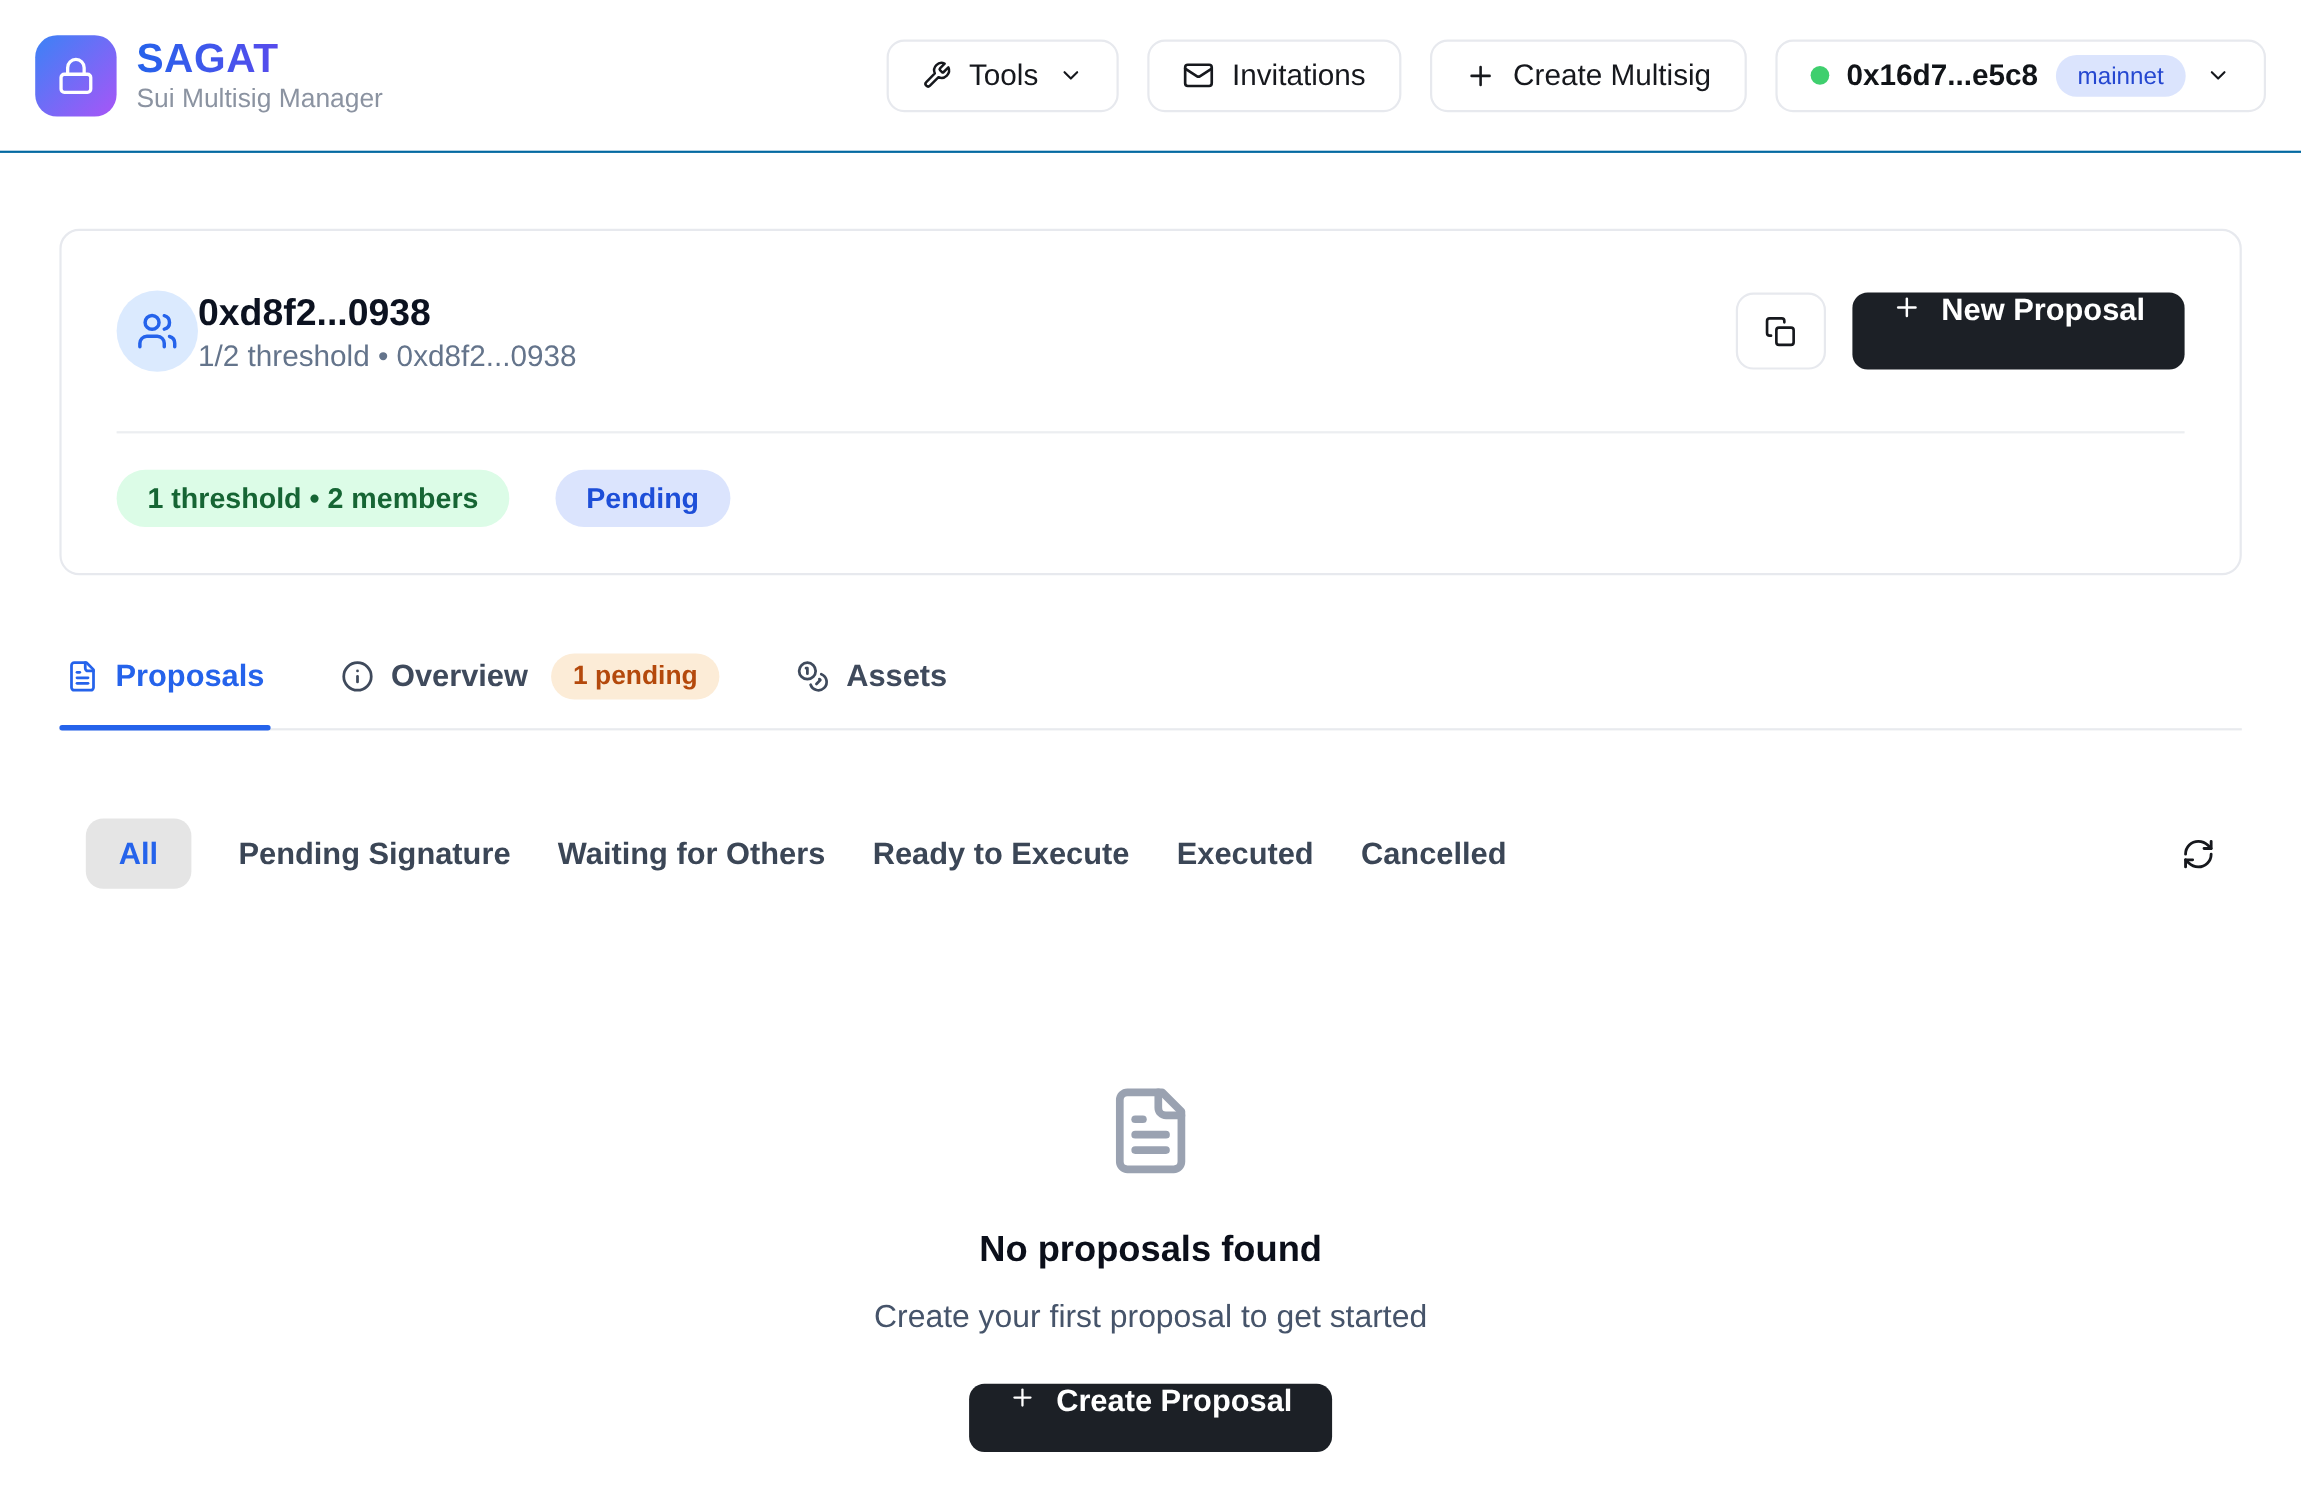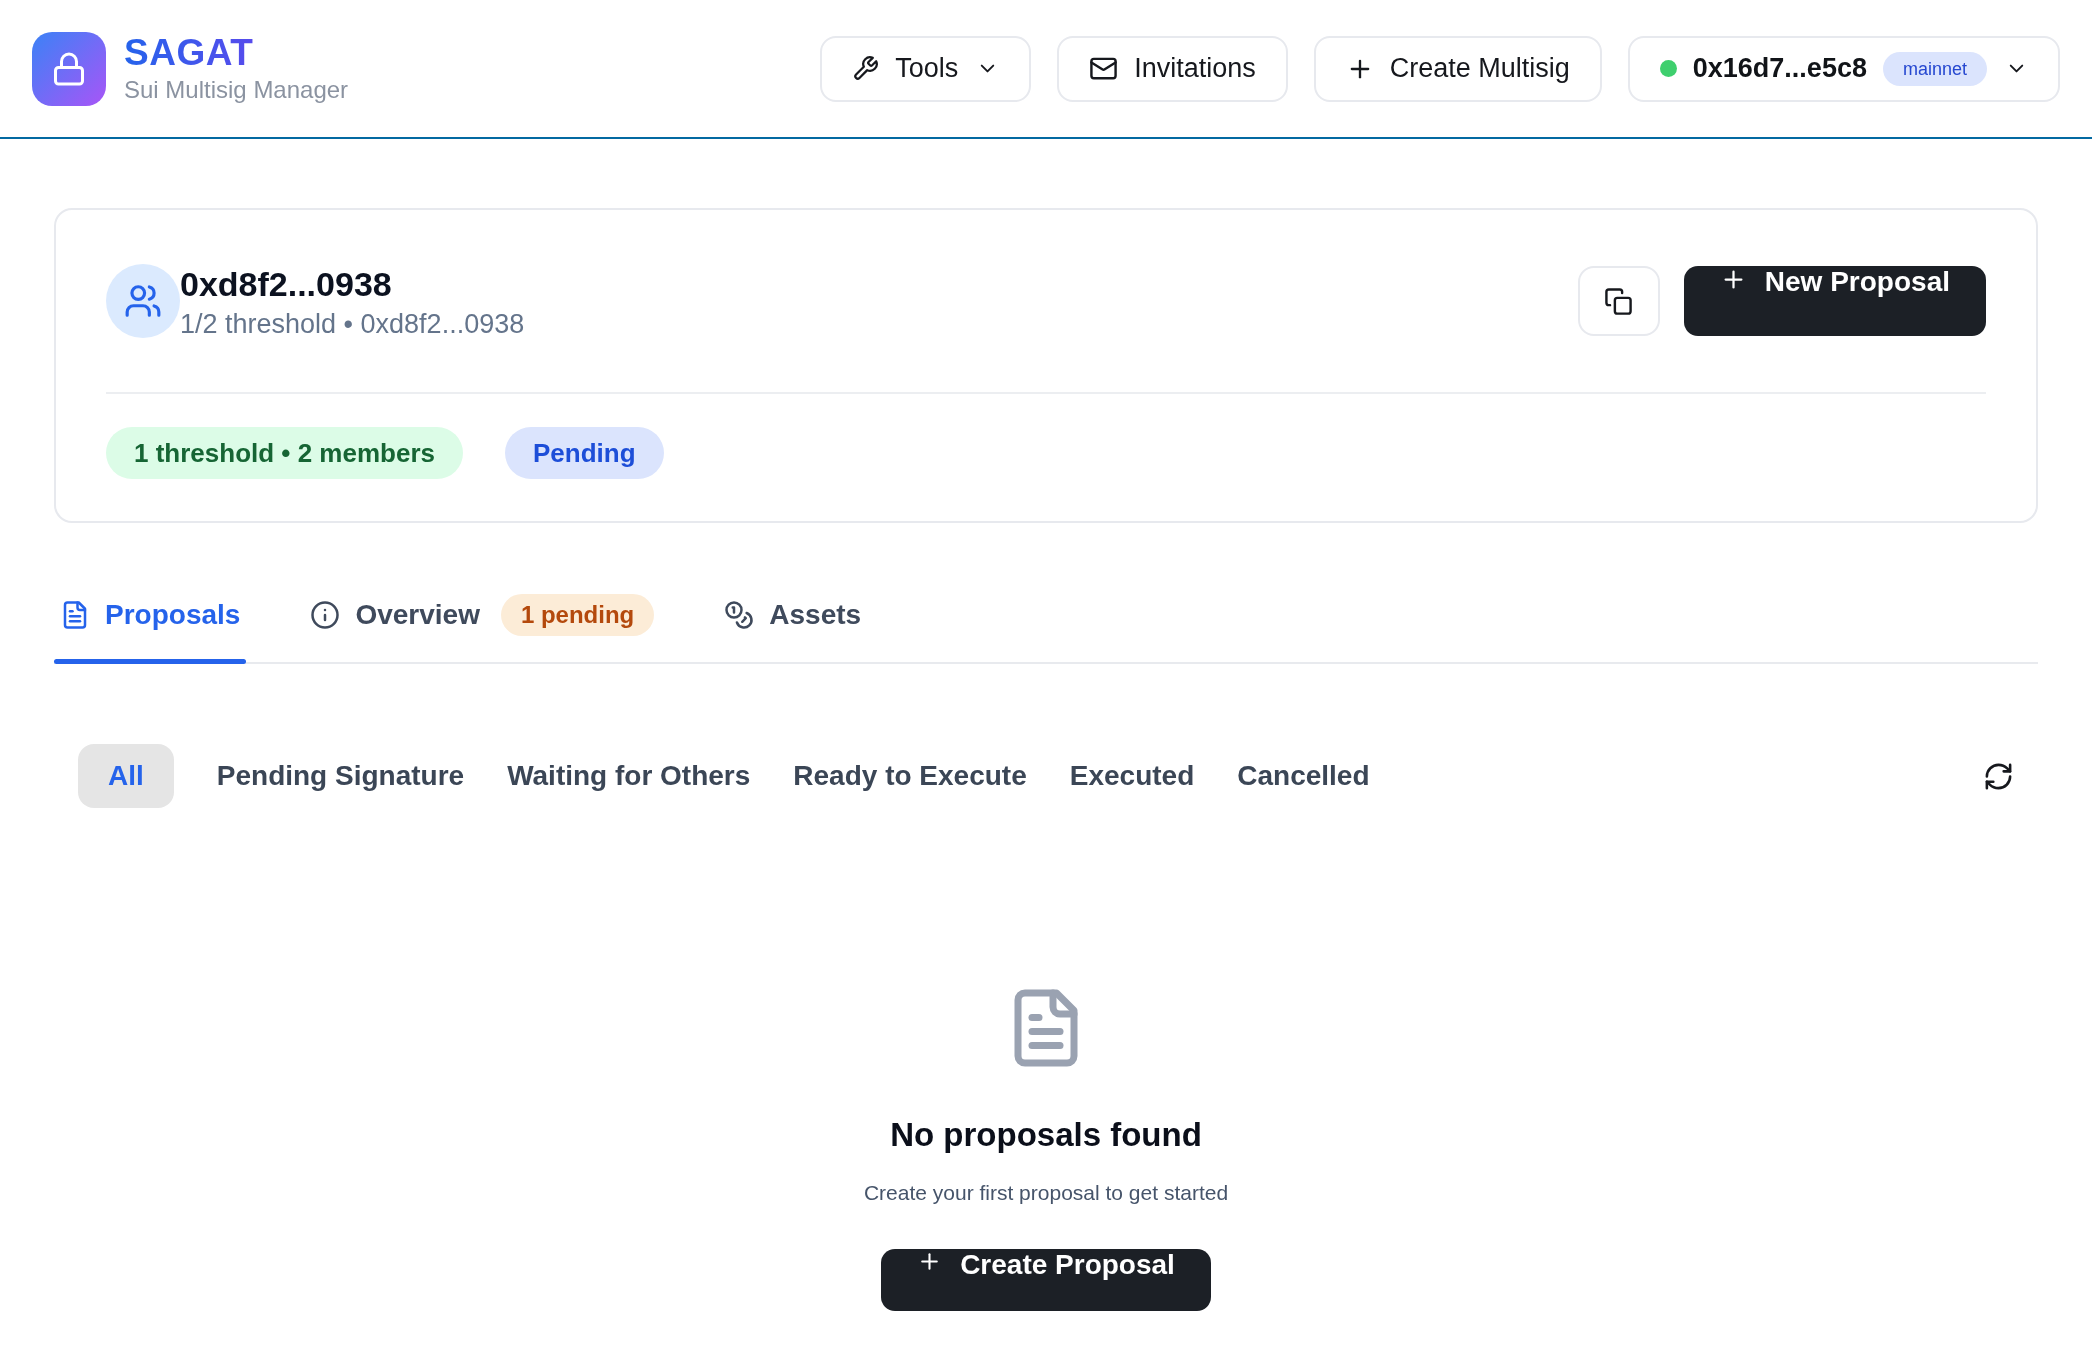--- a/index.html
+++ b/index.html
@@ -47,21 +47,21 @@
     font-family: inherit; cursor: pointer;
   }
   .hbtn .chev { color: #16181d; margin-left: 2px; }
   .dot-green {
     width: 17px; height: 17px; border-radius: 50%;
     background: #3fcf6e; flex: none;
   }
   .wallet-addr { font-size: 27px; font-weight: 600; color: #111418; }
   .net-badge {
     background: #dbe4fd; color: #2547d0;
-    font-size: 18px; font-weight: 500;
+    font-size: 22px; font-weight: 500;
     padding: 8px 20px; border-radius: 999px; line-height: 1;
   }
 
   
   .main { width: 1984px; margin: 0 auto; }
 
   
   .card {
     margin-top: 69px;
     border: 2px solid #e7e9ee;
@@ -149,21 +149,21 @@
     color: #16181d; display: flex; align-items: center;
   }
 
   
   .empty {
     margin-top: 178px;
     display: flex; flex-direction: column; align-items: center;
   }
   .empty-icon { color: #9aa2b1; }
   .empty-title { margin-top: 46px; font-size: 33px; font-weight: 700; color: #0b0f1a; }
-  .empty-sub { margin-top: 27px; font-size: 21px; color: #46546a; }
+  .empty-sub { margin-top: 27px; font-size: 29px; color: #46546a; }
   .empty .btn-dark { margin-top: 44px; height: 62px; }
 </style>
 </head>
 <body>
 
 <header class="header">
   <div class="brand">
     <div class="brand-logo">
       <span>
         <svg width="36" height="36" viewBox="0 0 24 24" fill="none" stroke="currentColor" stroke-width="2" stroke-linecap="round" stroke-linejoin="round">

